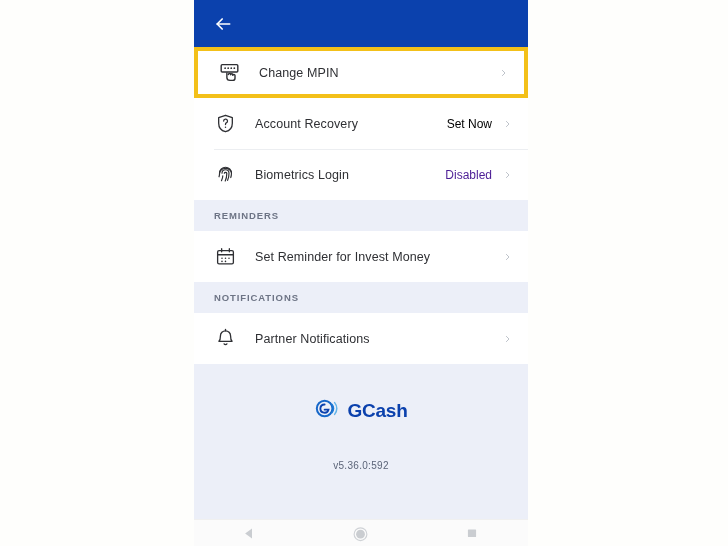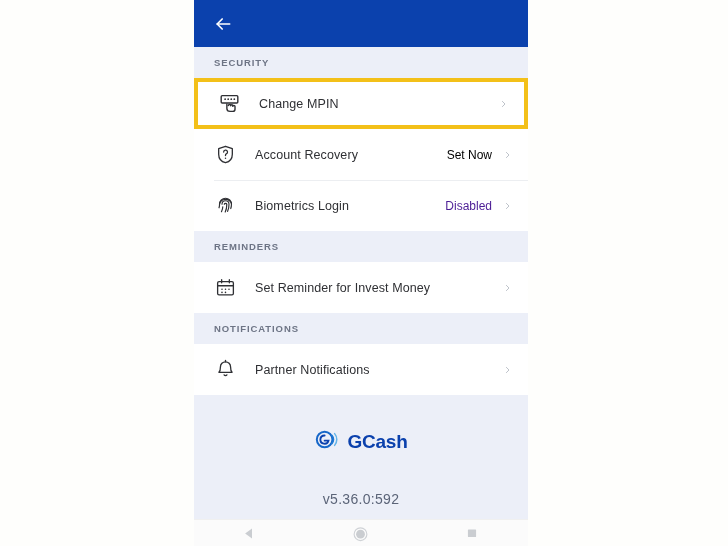--- a/index.html
+++ b/index.html
@@ -71,21 +71,21 @@
   
   .brand{
     background:#eceff8;flex:1 1 auto;display:flex;flex-direction:column;
     align-items:center;justify-content:flex-start;padding-top:32px;box-sizing:border-box;gap:26px;
   }
   .brand-row{display:flex;align-items:center;}
   .brand-name{
     font-size:19px;font-weight:bold;color:#0b41ad;margin-left:8px;letter-spacing:-.2px;
   }
   .brand-version{
-    margin-top:9px;font-size:14px;color:#5b6478;letter-spacing:.3px;
+    margin-top:9px;font-size:10px;color:#5b6478;letter-spacing:.3px;
   }
 
   
   .navbar{
     height:26px;background:#fbfbfb;display:flex;align-items:center;
     justify-content:space-around;border-top:1px solid #f0f0f0;
   }
   .nav-btn{width:42px;height:26px;display:flex;align-items:center;justify-content:center;cursor:pointer;}
 
   .phone-inner{display:flex;flex-direction:column;height:546px;}
@@ -120,23 +120,20 @@
 
       <div class="appbar">
         <div class="back-arrow">
           <svg width="20" height="20" viewBox="0 0 24 24" fill="none" stroke="#ffffff" stroke-width="2" stroke-linecap="round" stroke-linejoin="round">
             <line x1="20" y1="12" x2="5" y2="12"></line>
             <polyline points="11 18 5 12 11 6"></polyline>
           </svg>
         </div>
       </div>
 
-      <div class="section">
-        <span class="section-label">SECURITY</span>
-      </div>
 
       <div class="highlight-wrap">
         <div class="row">
           <span class="row-icon">
             <svg width="21" height="21" viewBox="0 0 24 24" fill="none" stroke="#2f3034" stroke-width="1.6" stroke-linecap="round" stroke-linejoin="round">
               <rect x="2.5" y="3" width="19" height="8.5" rx="1.2"></rect>
               <circle cx="7" cy="7" r="1" fill="#2f3034" stroke="none"></circle>
               <circle cx="10.5" cy="7" r="1" fill="#2f3034" stroke="none"></circle>
               <circle cx="14" cy="7" r="1" fill="#2f3034" stroke="none"></circle>
               <circle cx="17.5" cy="7" r="1" fill="#2f3034" stroke="none"></circle>

